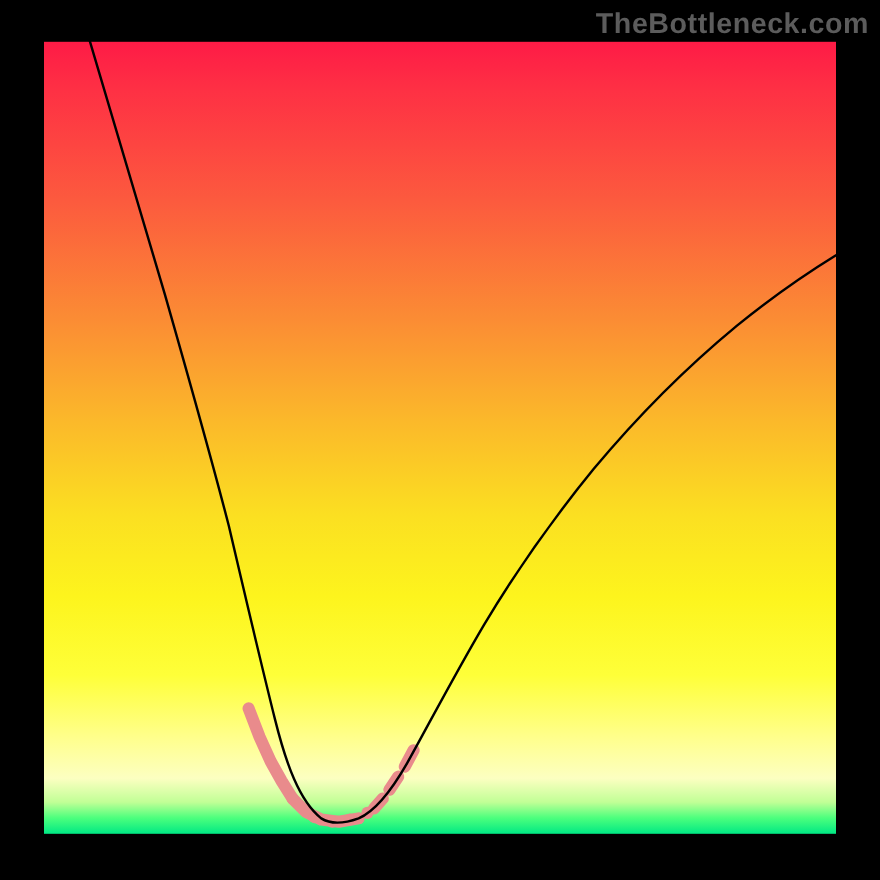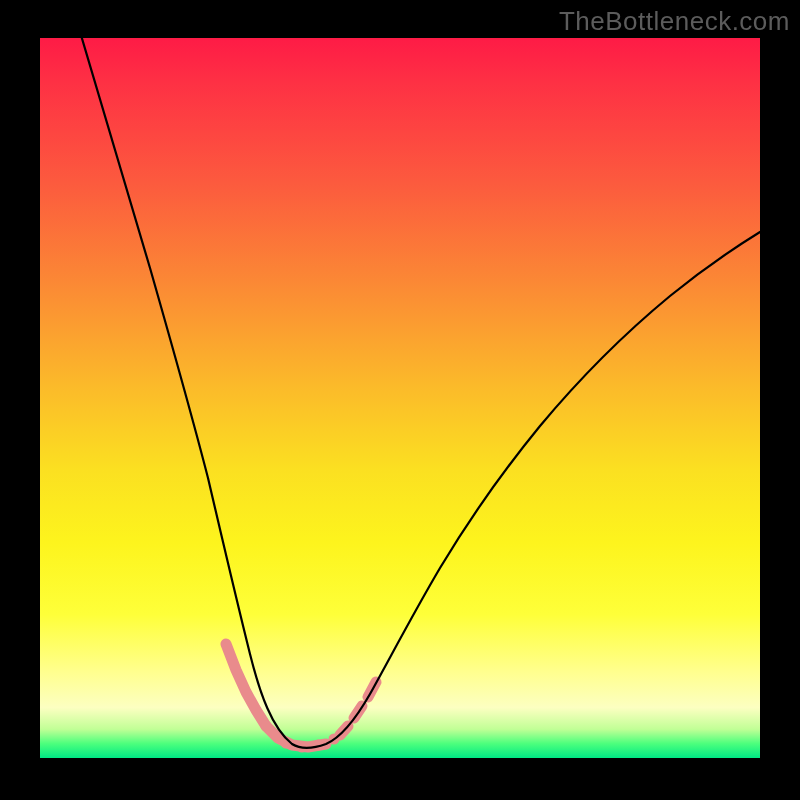--- a/index.html
+++ b/index.html
@@ -18,21 +18,21 @@
     width: 800px;
     height: 800px;
     background: #000;
   }
   .watermark {
     position: absolute;
     top: 6px;
     right: 10px;
     color: #5c5c5c;
     font-size: 26px;
-    font-weight: 400;
+    font-weight: 700;
     letter-spacing: 0.5px;
     z-index: 5;
     user-select: none;
   }
   .plot-area {
     position: absolute;
     left: 40px;
     top: 38px;
     width: 720px;
     height: 720px;

